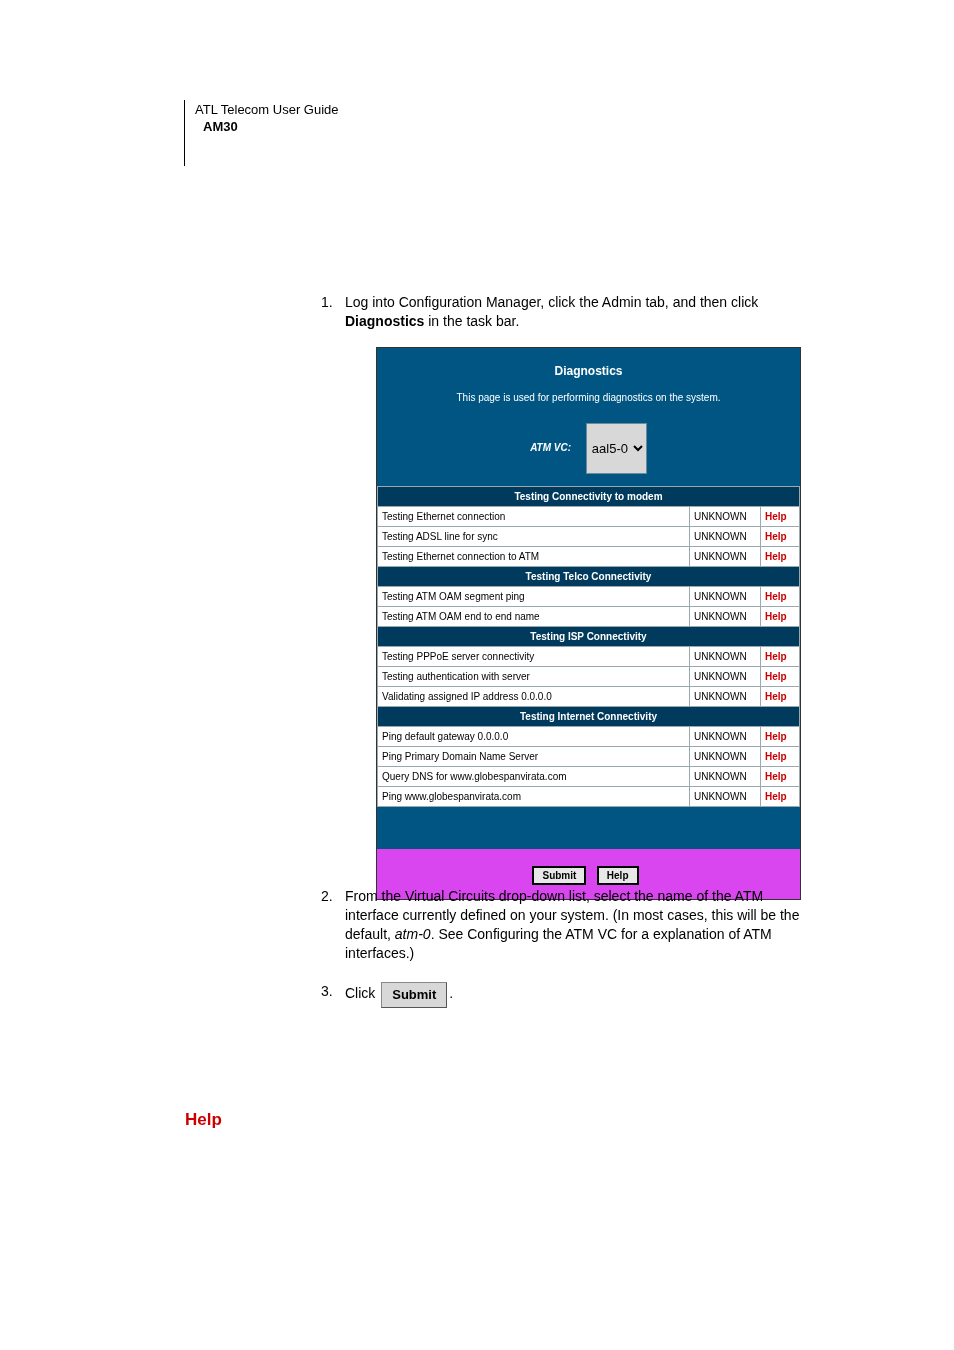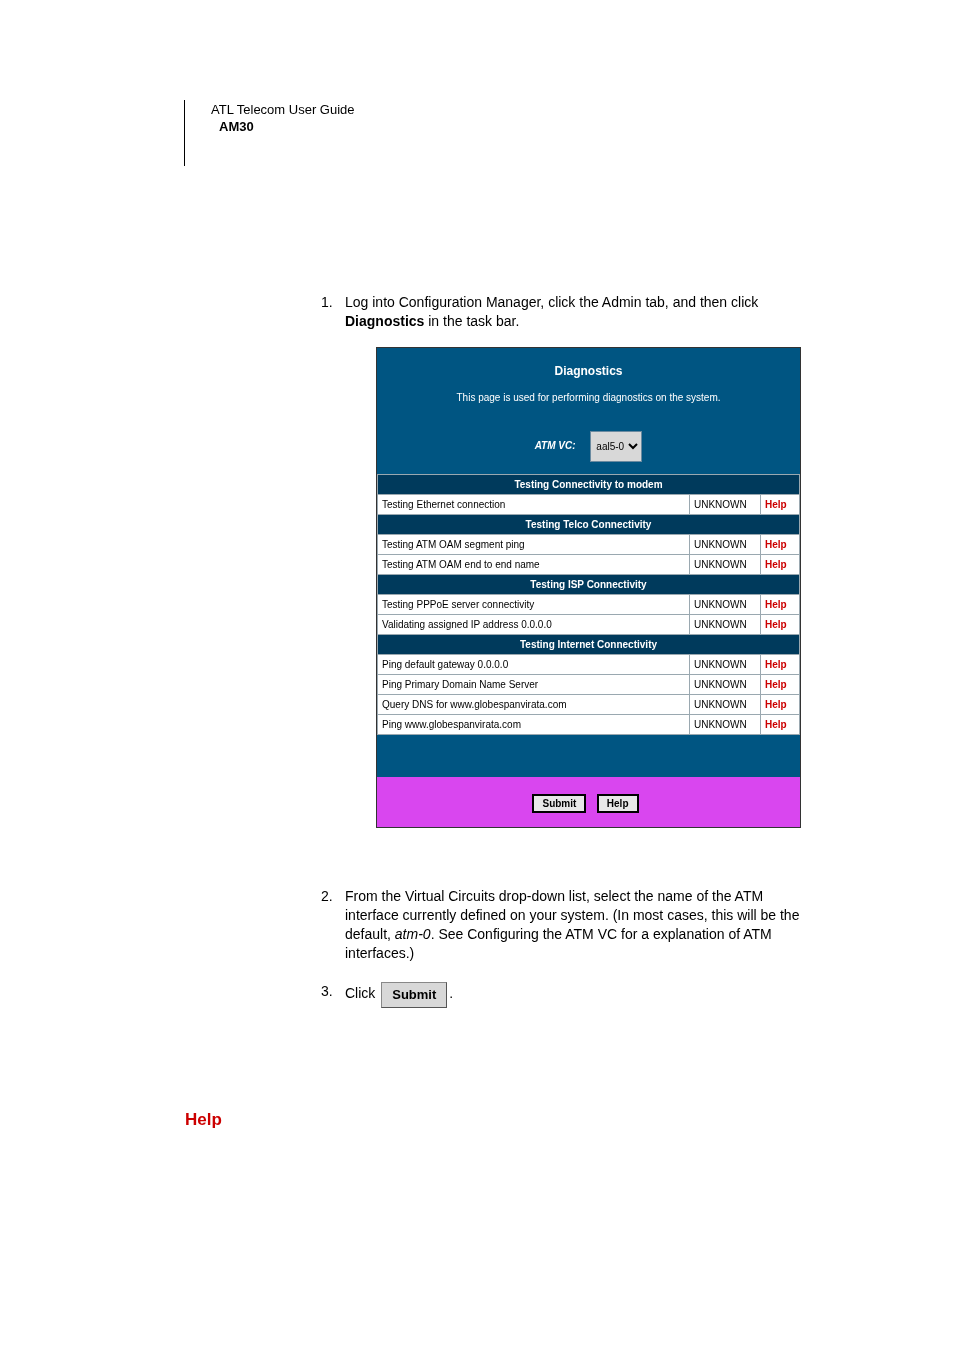--- a/index.html
+++ b/index.html
@@ -9,21 +9,21 @@
     font-family: Verdana, Arial, sans-serif;
     width: 954px;
     height: 1350px;
     position: relative;
   }
   .header-block {
     position: absolute;
     top: 100px;
     left: 184px;
     border-left: 1px solid #000;
-    padding-left: 26px;
+    padding-left: 10px;
     font-size: 13px;
     line-height: 1.3;
     padding-bottom: 30px;
     padding-top: 2px;
   }
   .header-block .line1 { font-weight: normal; }
   .header-block .line2 { font-weight: bold; margin-left: 8px; }
   .instr {
     position: absolute;
     left: 345px;
@@ -48,31 +48,31 @@
     background: #005582;
     font-family: Verdana, Arial, sans-serif;
   }
   .panel-top {
     text-align: center;
     color: #fff;
     padding: 16px 8px 12px 8px;
     font-size: 10px;
   }
   .diag-title { font-weight: bold; font-size: 12px; margin-bottom: 14px; }
-  .diag-desc { font-size: 10px; margin-bottom: 28px; }
+  .diag-desc { font-size: 10px; margin-bottom: 20px; }
   .atmvc-row { font-size: 10px; font-style: italic; font-weight: bold; }
   .atmvc-row .lbl { color: #fff; margin-right: 12px; }
   .atmvc-select {
     font-style: normal;
     font-weight: normal;
-    font-size: 10px;
+    font-size: 13px;
     border: 1px solid #6a8aa0;
     background: #d8d8d8;
     color: #000;
-    padding: 8px 1px;
+    padding: 16px 1px;
     vertical-align: middle;
   }
   table.diag {
     width: 100%;
     border-collapse: collapse;
     background: #fff;
     font-size: 10px;
   }
   table.diag td, table.diag th {
     border: 1px solid #9aa8b0;
@@ -162,37 +162,52 @@
     <tbody id="diag-body">
         <tr>
           <th colspan="3" class="section">Testing Connectivity to modem</th>
         </tr>
         <tr>
           <td class="test">Testing Ethernet connection</td>
           <td class="status">UNKNOWN</td>
           <td class="help"><a class="help-link" href="#">Help</a></td>
         </tr>
         <tr>
+          <td class="test">Testing ADSL line for sync</td>
+          <td class="status">UNKNOWN</td>
+          <td class="help"><a class="help-link" href="#">Help</a></td>
+        </tr>
+        <tr>
+          <td class="test">Testing Ethernet connection to ATM</td>
+          <td class="status">UNKNOWN</td>
+          <td class="help"><a class="help-link" href="#">Help</a></td>
+        </tr>
+        <tr>
           <th colspan="3" class="section">Testing Telco Connectivity</th>
         </tr>
         <tr>
           <td class="test">Testing ATM OAM segment ping</td>
           <td class="status">UNKNOWN</td>
           <td class="help"><a class="help-link" href="#">Help</a></td>
         </tr>
         <tr>
           <td class="test">Testing ATM OAM end to end name</td>
           <td class="status">UNKNOWN</td>
           <td class="help"><a class="help-link" href="#">Help</a></td>
         </tr>
         <tr>
           <th colspan="3" class="section">Testing ISP Connectivity</th>
         </tr>
         <tr>
           <td class="test">Testing PPPoE server connectivity</td>
+          <td class="status">UNKNOWN</td>
+          <td class="help"><a class="help-link" href="#">Help</a></td>
+        </tr>
+        <tr>
+          <td class="test">Testing authentication with server</td>
           <td class="status">UNKNOWN</td>
           <td class="help"><a class="help-link" href="#">Help</a></td>
         </tr>
         <tr>
           <td class="test">Validating assigned IP address 0.0.0.0</td>
           <td class="status">UNKNOWN</td>
           <td class="help"><a class="help-link" href="#">Help</a></td>
         </tr>
         <tr>
           <th colspan="3" class="section">Testing Internet Connectivity</th>

